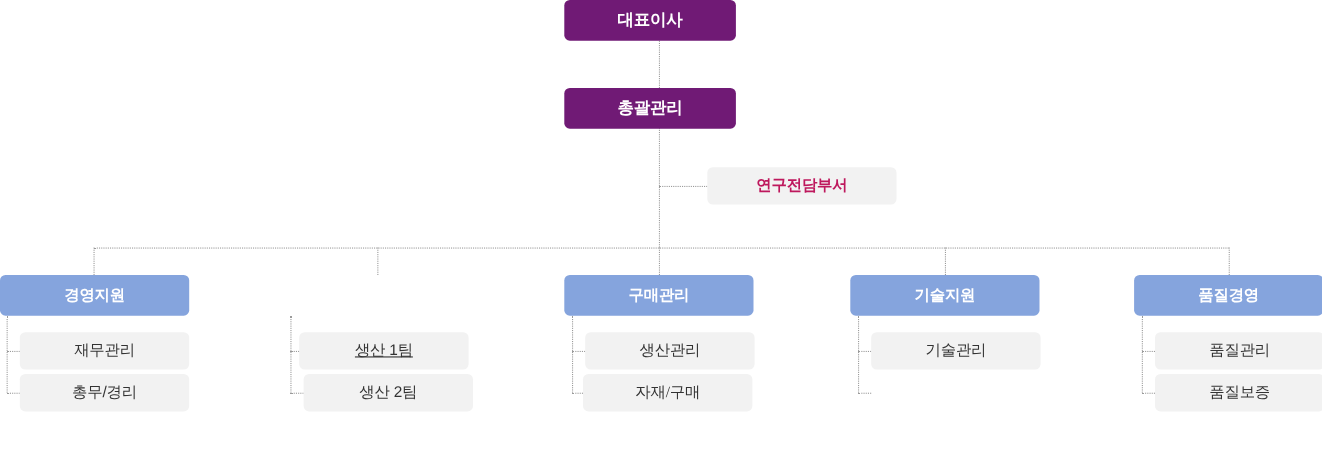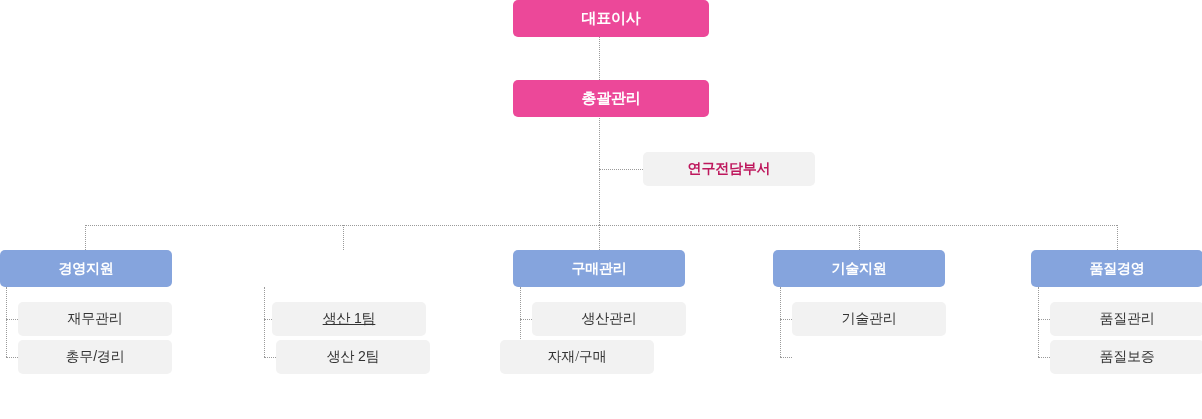--- a/index.html
+++ b/index.html
@@ -27,25 +27,25 @@
     display: flex;
     align-items: center;
     justify-content: center;
     text-align: center;
     border-radius: 5px;
     letter-spacing: -0.2px;
     white-space: nowrap;
   }
 
   .box.top {
-    background: #ec4899;
+    background: #701a75;
     color: #ffffff;
     font-size: 15px;
     font-weight: bold;
-    width: 196px;
+    width: 156px;
     height: 37px;
     left: 513px;
   }
   .box.top.ceo   { top: 0px; }
   .box.top.gm    { top: 80px; }
 
   .box.research {
     background: #f2f2f2;
     color: #be185d;
     font-size: 14px;
@@ -137,21 +137,21 @@
 
   <div class="box sub-item row0" style="left:18px;">재무관리</div>
   <div class="box dept-head" style="left:0px;">경영지원</div>
   <div class="box sub-item row1" style="left:18px;">총무/경리</div>
 
   <div class="box sub-item row0" style="left:272px;text-decoration:underline;">생산 1팀</div>
   <div class="box sub-item row1" style="left:276px;">생산 2팀</div>
 
   <div class="box dept-head" style="left:513px;">구매관리</div>
   <div class="box sub-item row0" style="left:532px;">생산관리</div>
-  <div class="box sub-item row1" style="left:500px;font-family:Liberation Serif, serif;">자재/구매</div>
+  <div class="box sub-item row1" style="left:530px;font-family:Liberation Serif, serif;">자재/구매</div>
 
   <div class="box dept-head" style="left:773px;">기술지원</div>
   <div class="box sub-item row0" style="left:792px;">기술관리</div>
 
   <div class="box dept-head" style="left:1031px;">품질경영</div>
   <div class="box sub-item row0" style="left:1050px;">품질관리</div>
   <div class="box sub-item row1" style="left:1050px;">품질보증</div>
 
 </div>
 

